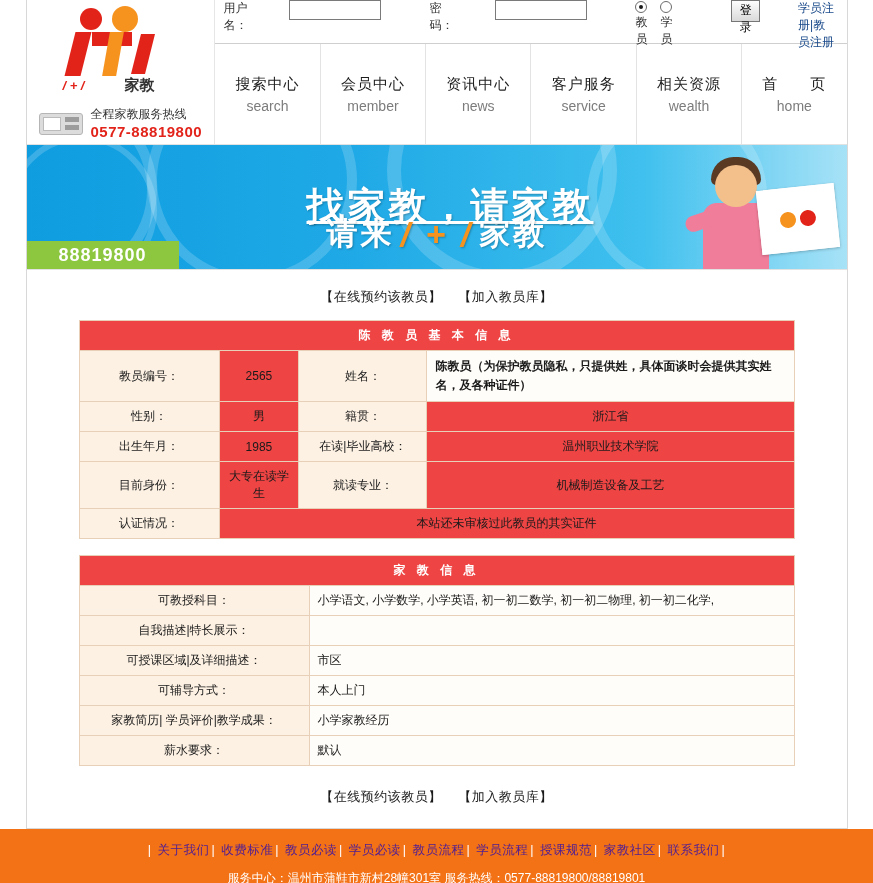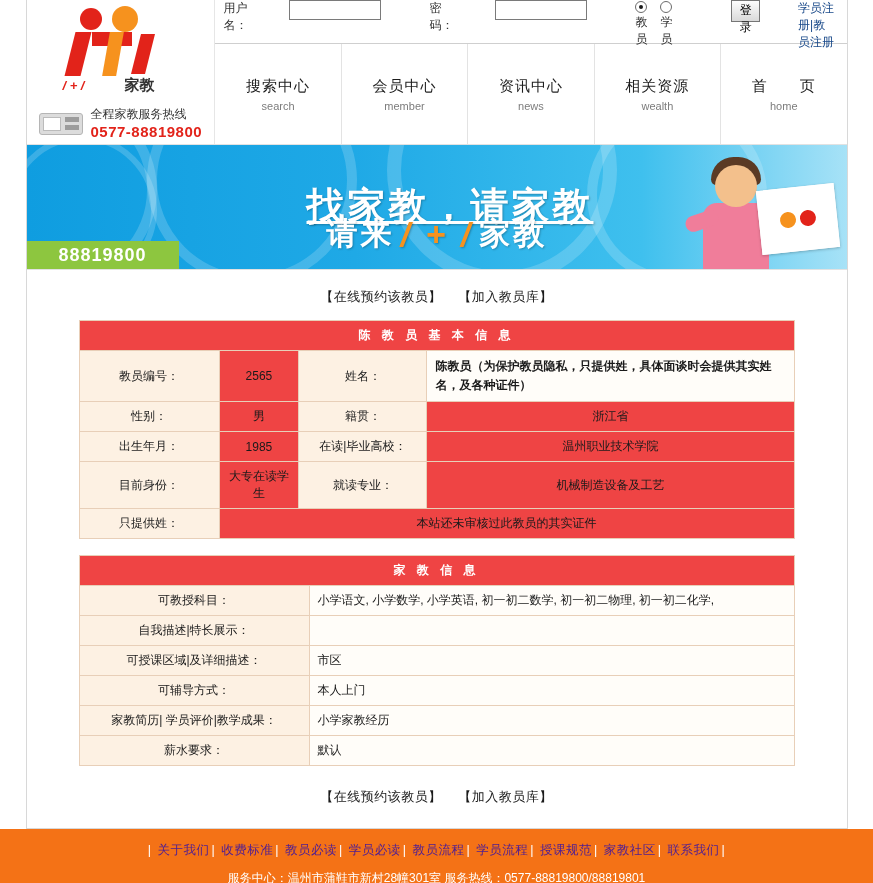--- a/index.html
+++ b/index.html
@@ -121,21 +121,21 @@
     flex: 1;
     display: flex;
     flex-direction: column;
     align-items: center;
     justify-content: center;
     border-right: 1px solid #e3e3e3;
     cursor: pointer;
   }
   .nav-item:last-child { border-right: none; }
   .nav-cn { font-size: 15px; color: #1d1d1d; letter-spacing: 1px; }
-  .nav-en { font-size: 11px; color: #7c7c7c; margin-top: 4px; }
+  .nav-en { font-size: 14px; color: #7c7c7c; margin-top: 4px; }
   
   .banner {
     height: 125px;
     position: relative;
     overflow: hidden;
     background: linear-gradient(90deg,#0f9de0 0%, #1fa9e6 40%, #3fc0ee 75%, #a7e2f7 100%);
     border-bottom: 1px solid #e2e2e2;
   }
   .banner .ring {
     position: absolute;
@@ -316,20 +316,24 @@
             <div class="nav-cn">搜索中心</div>
             <div class="nav-en">search</div>
           </div>
           <div class="nav-item">
             <div class="nav-cn">会员中心</div>
             <div class="nav-en">member</div>
           </div>
           <div class="nav-item">
             <div class="nav-cn">资讯中心</div>
             <div class="nav-en">news</div>
+          </div>
+          <div class="nav-item">
+            <div class="nav-cn">客户服务</div>
+            <div class="nav-en">service</div>
           </div>
           <div class="nav-item">
             <div class="nav-cn">相关资源</div>
             <div class="nav-en">wealth</div>
           </div>
           <div class="nav-item">
             <div class="nav-cn">首　　页</div>
             <div class="nav-en">home</div>
           </div>
         </div>
@@ -394,21 +398,21 @@
           <td class="lbl2">在读|毕业高校：</td>
           <td class="val">温州职业技术学院</td>
         </tr>
         <tr class="row-h">
           <td class="lbl">目前身份：</td>
           <td class="val">大专在读学生</td>
           <td class="lbl2">就读专业：</td>
           <td class="val">机械制造设备及工艺</td>
         </tr>
         <tr class="row-h">
-          <td class="lbl">只提供姓：</td>
+          <td class="lbl">认证情况：</td>
           <td class="val" colspan="3">本站还未审核过此教员的其实证件</td>
         </tr>
       </tbody>
         </table>
     </div>
 
     <div class="tbl-wrap">
       <table class="info">
         <tbody>
             <tr class="sec-title">

